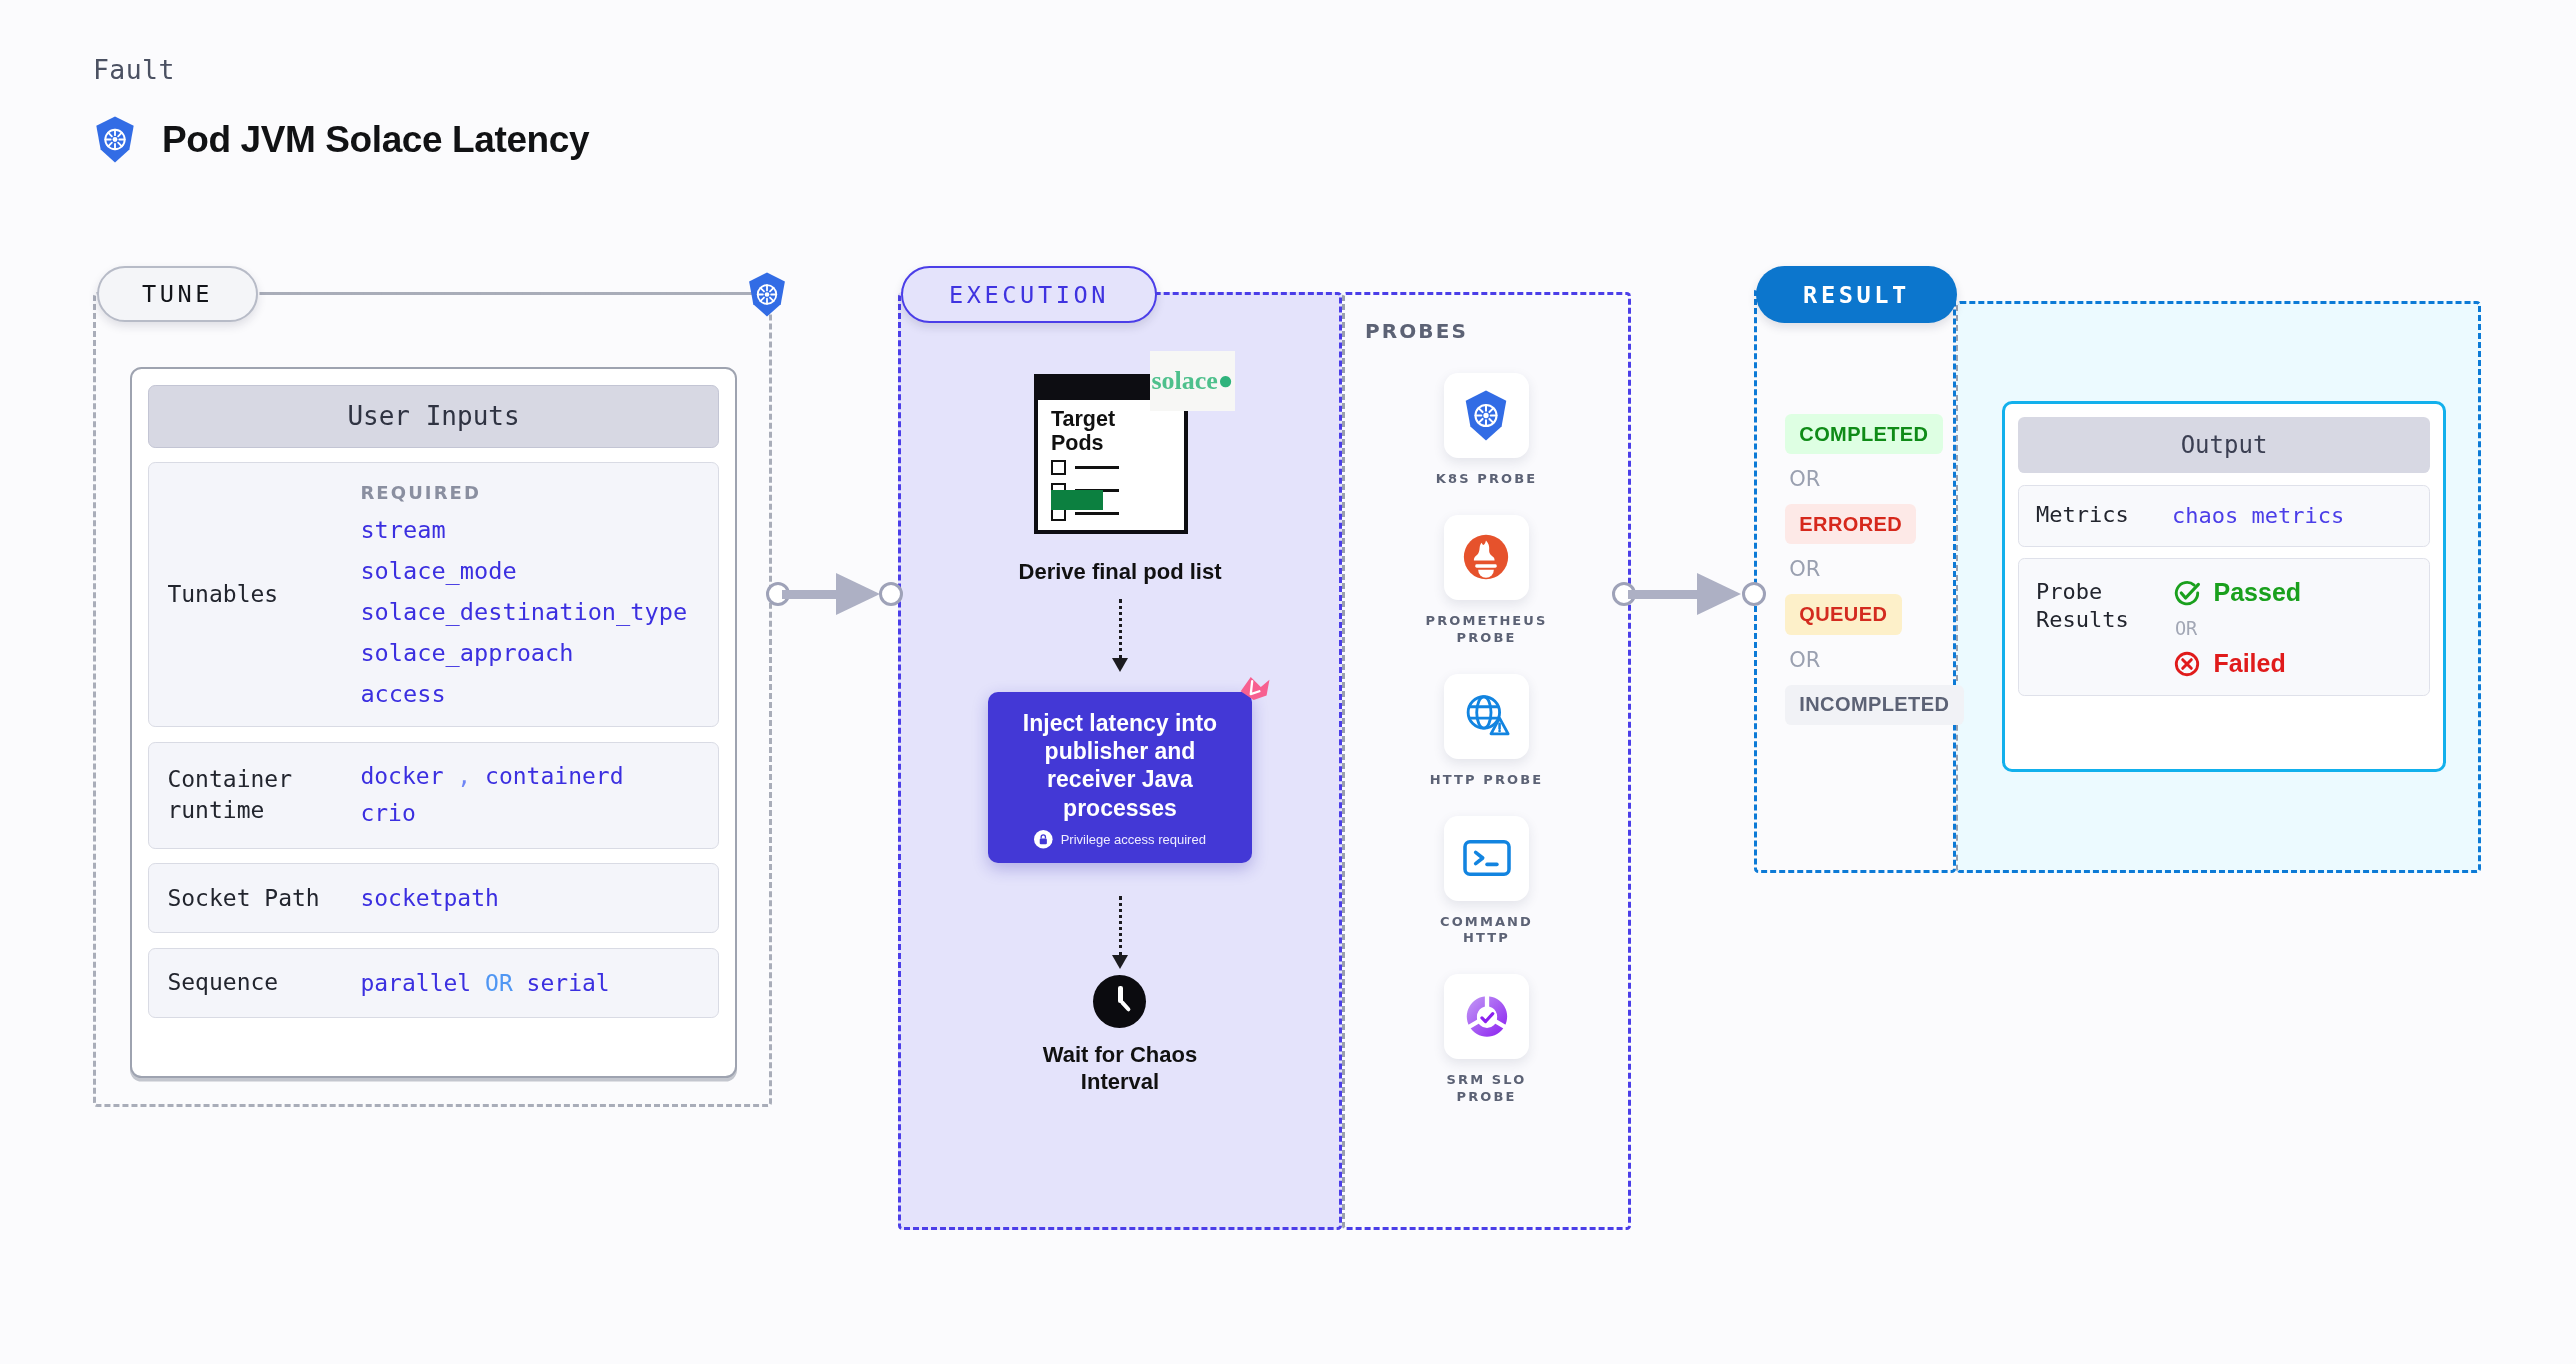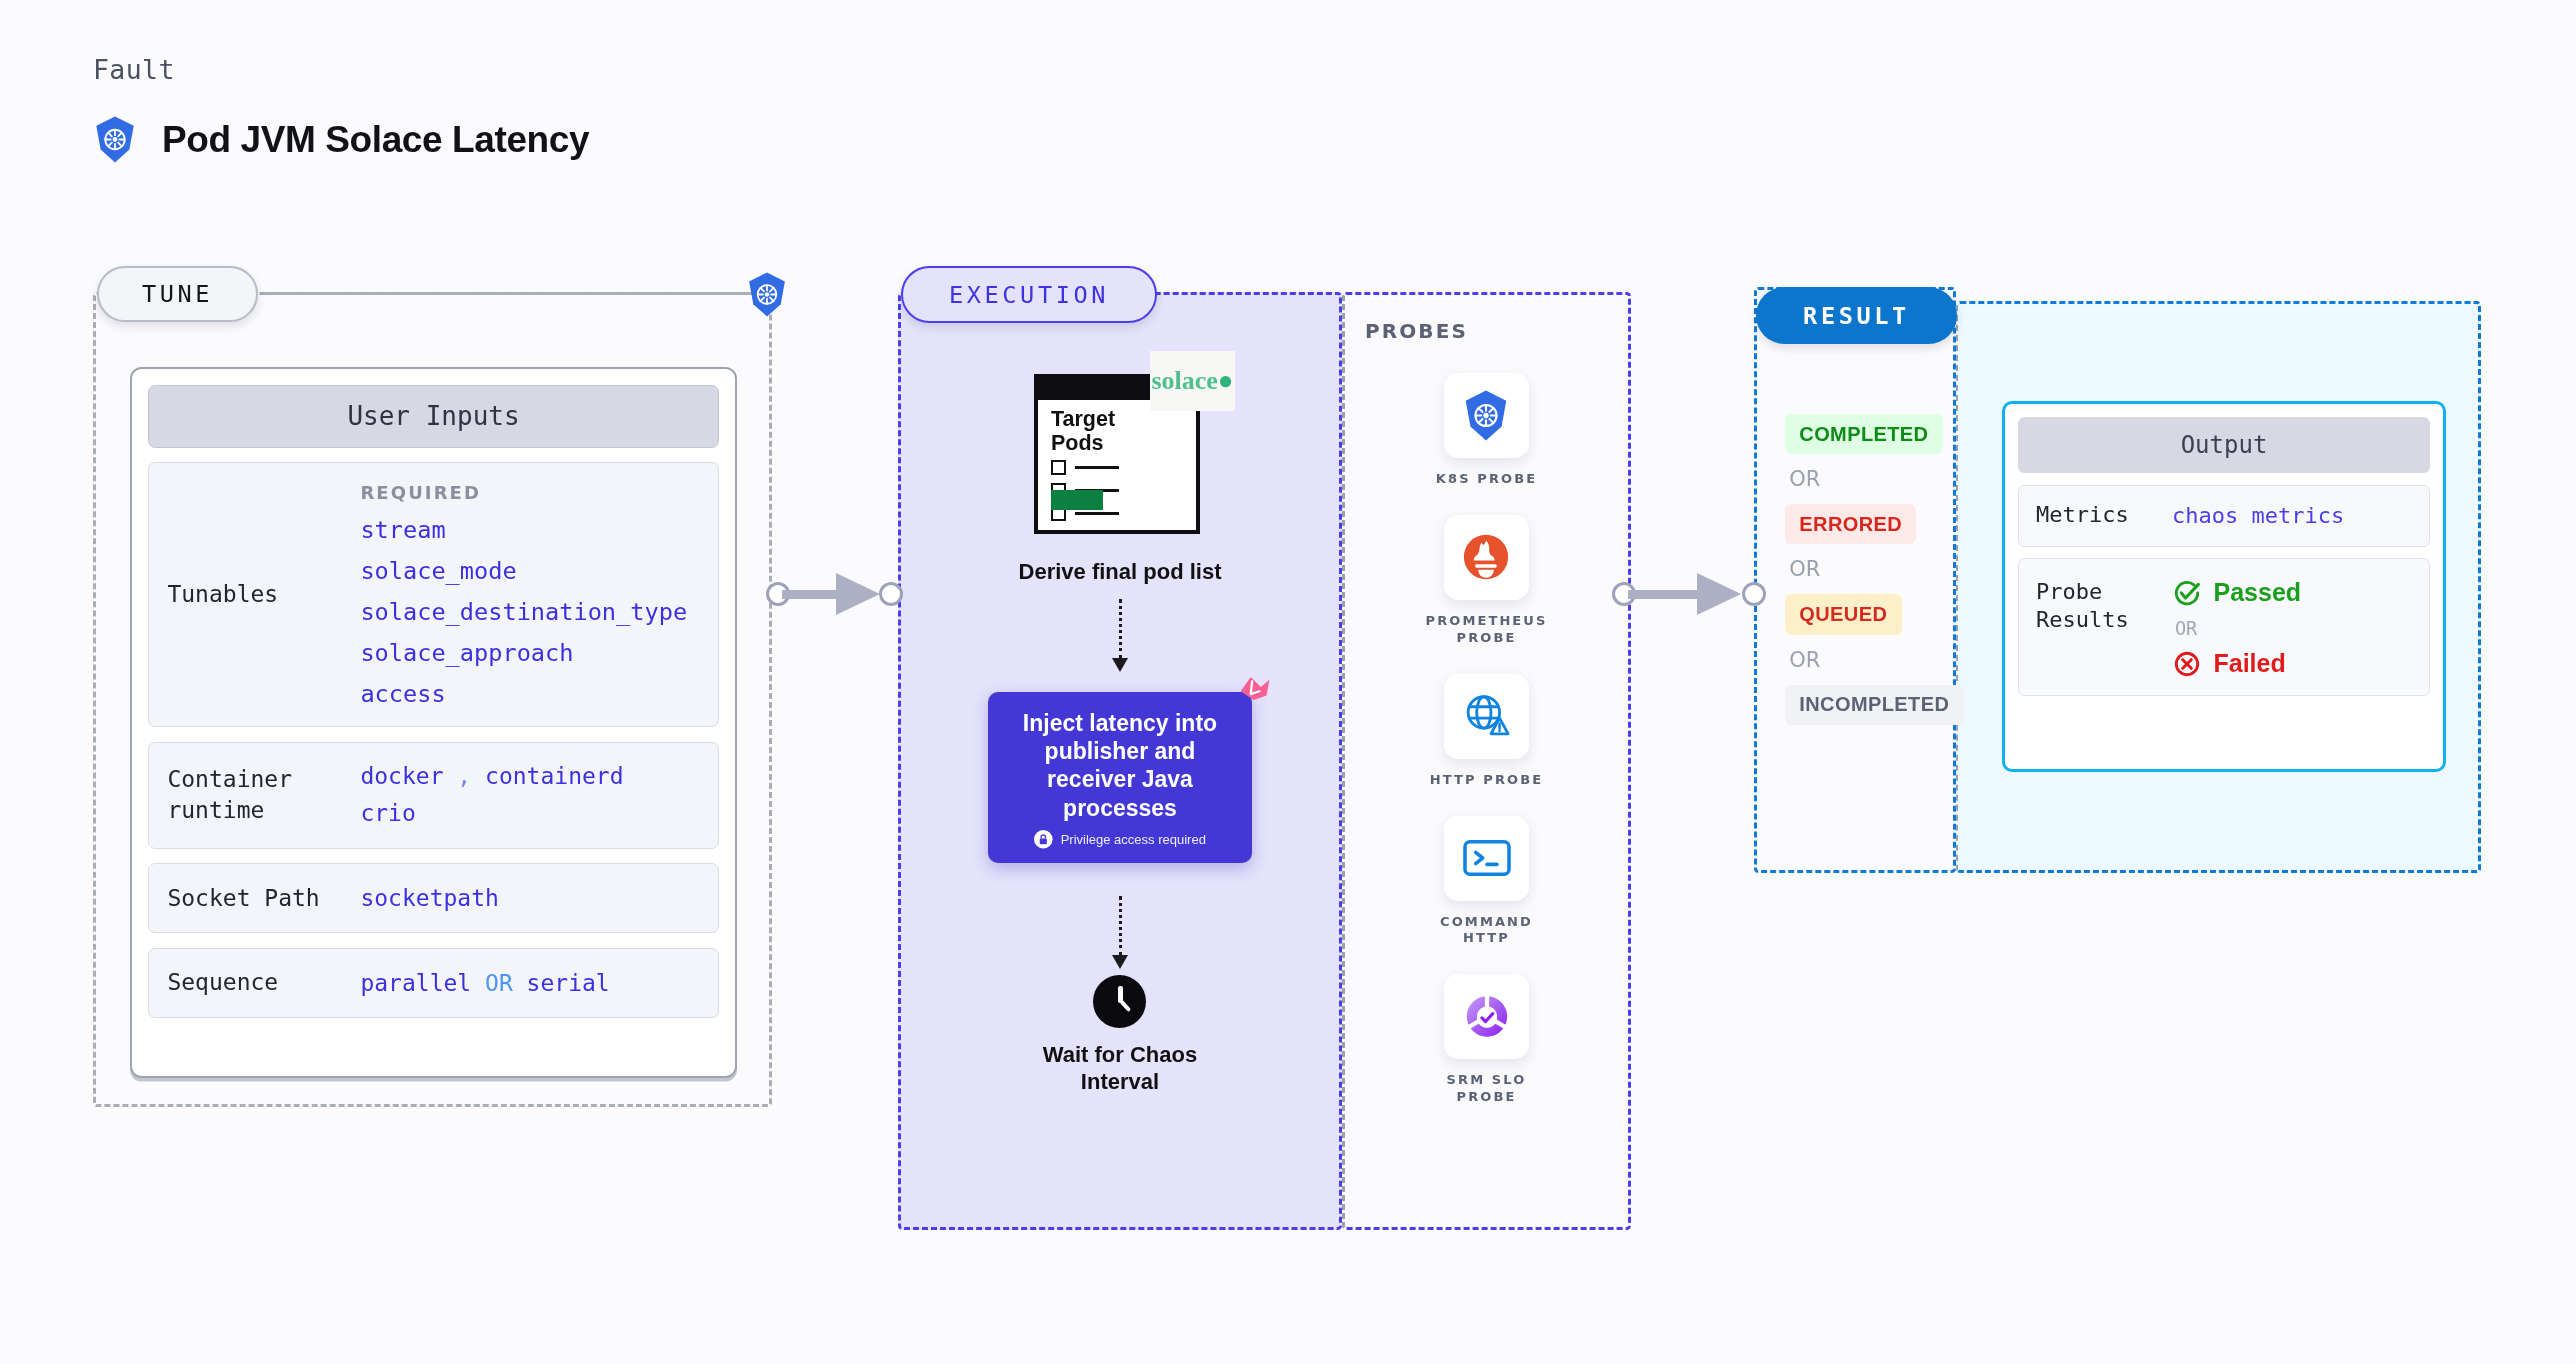--- a/index.html
+++ b/index.html
@@ -54,21 +54,21 @@
   .pill-tune {
     left: 97px; top: 266px; width: 161px; height: 56px;
     background: #f4f5f8; border: 2.9px solid #b7bbc7; color: #13151a;
   }
   .pill-exec {
     left: 901px; top: 266px; width: 256px; height: 57px;
     background: #e4e3fb; border: 2.9px solid #4b3ee8; color: #3f33e0;
   }
   .pill-result {
     left: 1756px; top: 266px; width: 201px; height: 57px;
-    background: #0c76cd; border: none; color: #ffffff; font-weight: 700; margin-top: 21px;
+    background: #0c76cd; border: none; color: #ffffff; font-weight: 700;
   }
 
   
   .tune-dash {
     position: absolute; left: 264px; top: 292px; width: 484px; height: 0;
     border-top: 3.6px dashed #a9adb9;
   }
   .tune-k8s { position: absolute; left: 745px; top: 271px; }
 
   
@@ -124,21 +124,21 @@
   .arrow-2 .head { left: 85px; }
   .arrow-2 .dotR { left: 130px; }
 
   
   .exec-col {
     position: absolute; left: 898px; top: 330px; width: 444px;
     display: flex; flex-direction: column; align-items: center;
   }
   .doc-wrap { position: relative; width: 172px; height: 165px; margin-top: 44px; }
   .doc {
-    position: absolute; left: 0; top: 0; width: 166px; height: 160px;
+    position: absolute; left: 0; top: 0; width: 154px; height: 160px;
     background: #fff; border: 4.3px solid #0d0d12;
   }
   .doc-bar { position: absolute; left: 0; top: 0; width: 100%; height: 21.5px; background: #0d0d12; }
   .doc-title {
     position: absolute; left: 13px; top: 30px; font-family: "Liberation Sans", sans-serif;
     font-size: 21.5px; font-weight: 700; color: #111; line-height: 1.1;
   }
   .doc-row { position: absolute; left: 13px; display: flex; align-items: center; gap: 8.6px; }
   .doc-row i { width: 15px; height: 15px; border: 2.9px solid #111; display: block; }
   .doc-row u { width: 44px; height: 2.9px; background: #111; display: block; }

